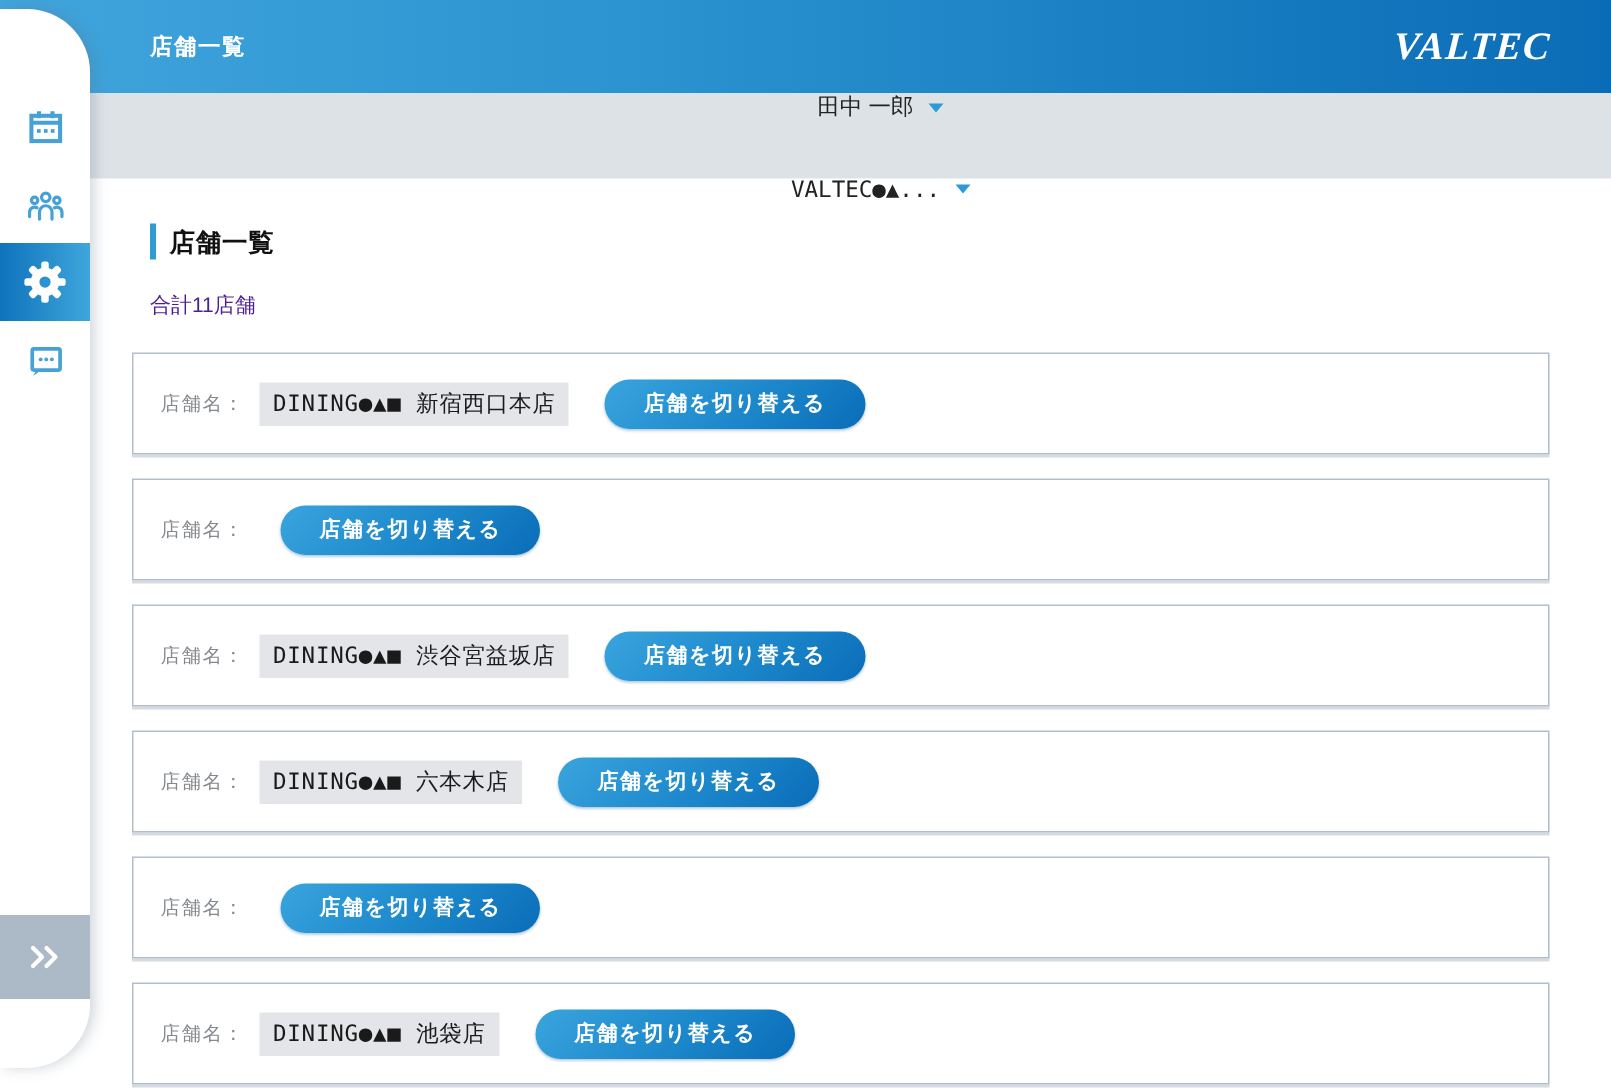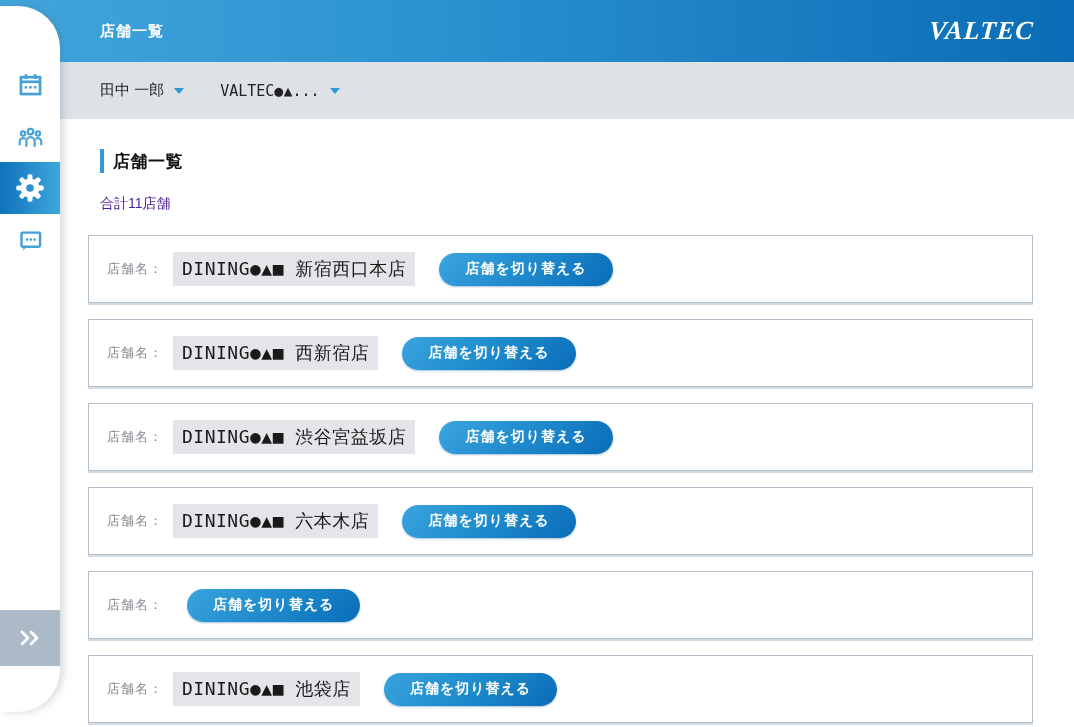--- a/index.html
+++ b/index.html
@@ -21,21 +21,21 @@
   }
   .logo{
     color:#ffffff;font-size:26px;font-weight:bold;font-style:italic;
     font-family:"Liberation Serif","DejaVu Serif",serif;
     letter-spacing:1px;transform:skewX(-4deg);
   }
   
   .subbar{
     position:absolute;left:0;top:62px;width:1074px;height:57px;
     background:#dde2e7;display:flex;align-items:center;gap:36px;
-    box-sizing:border-box;padding:0 0 0 100px;z-index:4;
+    box-sizing:border-box;padding:0 0 0 100px;z-index:4;flex-direction:column;
   }
   .dropdown{
     display:flex;align-items:center;gap:10px;cursor:pointer;
     font-size:15px;color:#222222;
   }
   .dropdown .mono{font-family:"DejaVu Sans Mono","Liberation Mono",monospace;}
   .caret{
     width:0;height:0;border-left:5px solid transparent;border-right:5px solid transparent;
     border-top:6px solid #2d9ad8;display:inline-block;
   }
@@ -84,21 +84,21 @@
     border:1px solid #b2becb;
     box-shadow:0 2px 0 rgba(160,175,188,.45);
     display:flex;align-items:center;padding:0 18px;margin-bottom:16px;
   }
   .store-label{
     font-size:13px;color:#85898e;letter-spacing:1px;flex:0 0 auto;
   }
   .store-name{
     margin-left:10px;background:#e3e5e8;color:#1a1a1a;
     font-family:"DejaVu Sans Mono","Liberation Mono",monospace;
-    font-size:18px;letter-spacing:.5px;
+    font-size:15px;letter-spacing:.5px;
     padding:5px 9px;white-space:nowrap;
   }
   .switch-btn{
     margin-left:24px;height:33px;padding:0 26px;border:none;border-radius:17px;
     background:linear-gradient(135deg,#3aa4de 0%,#1c88cb 55%,#0a6cb8 100%);
     color:#ffffff;font-size:14px;font-weight:bold;letter-spacing:1px;cursor:pointer;
     font-family:Liberation Mono, monospace;
     box-shadow:0 1px 2px rgba(10,80,140,.35);
   }
 </style>
@@ -129,21 +129,20 @@
   <div class="total-text">合計11店舗</div>
   <div class="store-list" id="store-list">
   <div class="store-card">
     <span class="store-label">店舗名：</span>
     <span class="store-name">DINING●▲■ 新宿西口本店</span>
     <button class="switch-btn">店舗を切り替える</button>
   </div>
 
   <div class="store-card">
     <span class="store-label">店舗名：</span>
-    <span class="store-name">DINING●▲■ 西新宿店</span>
     <button class="switch-btn">店舗を切り替える</button>
   </div>
 
   <div class="store-card">
     <span class="store-label">店舗名：</span>
     <span class="store-name">DINING●▲■ 渋谷宮益坂店</span>
     <button class="switch-btn">店舗を切り替える</button>
   </div>
 
   <div class="store-card">

